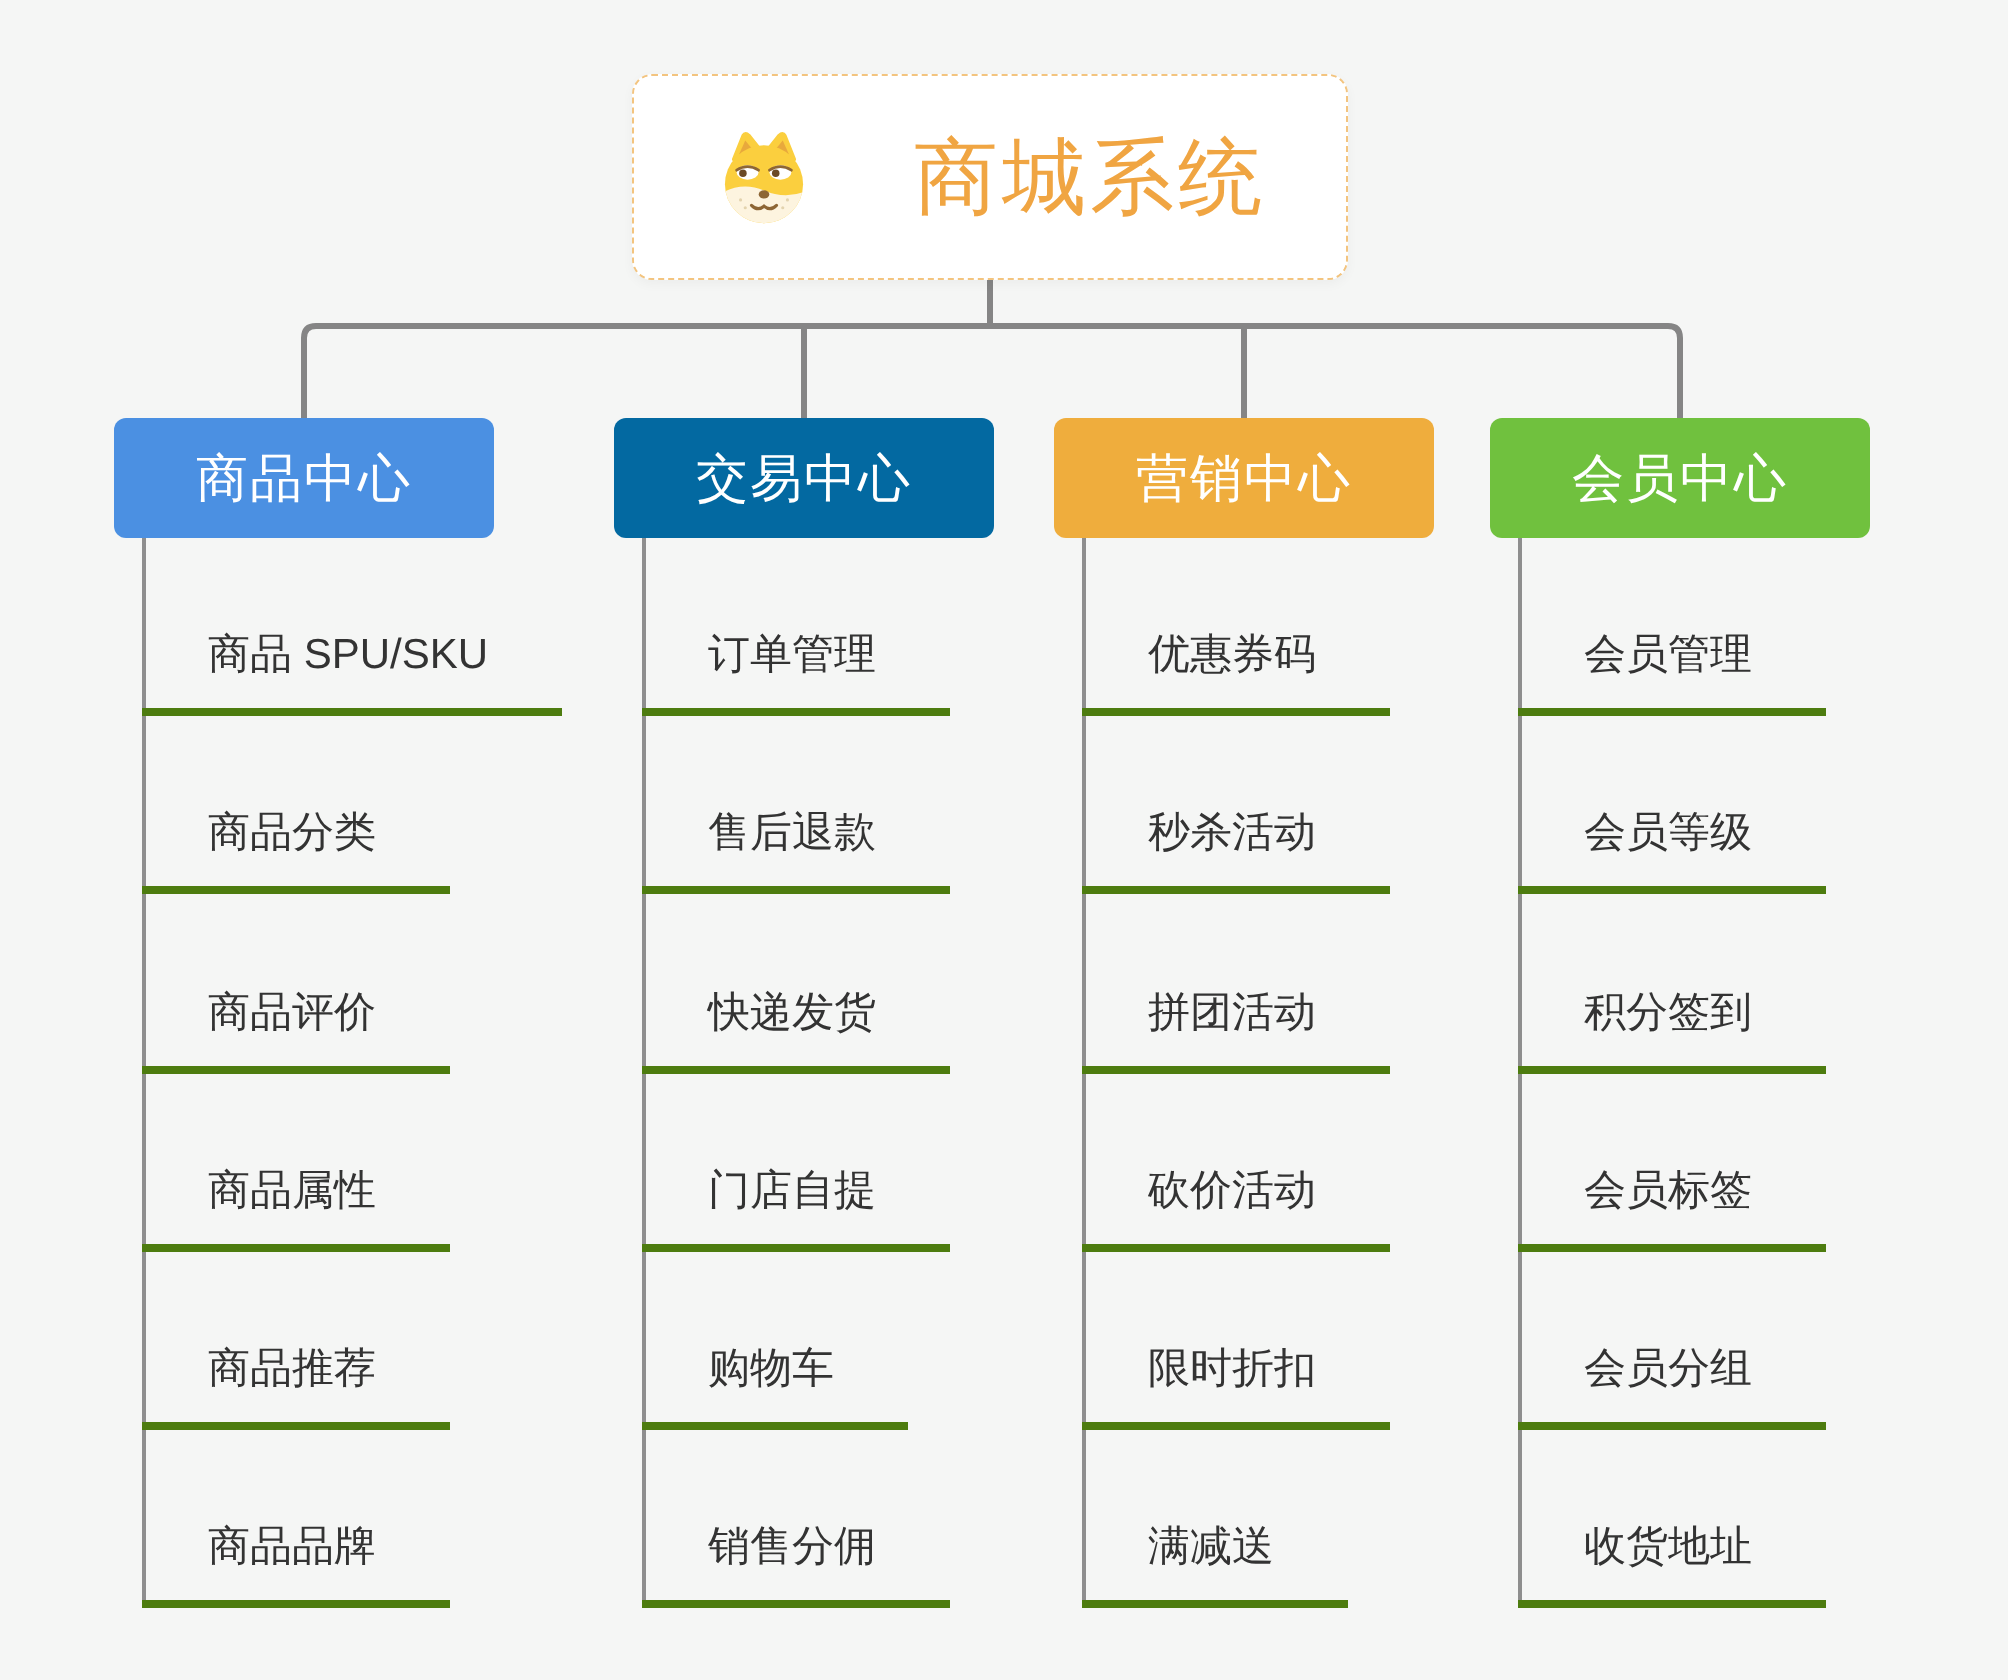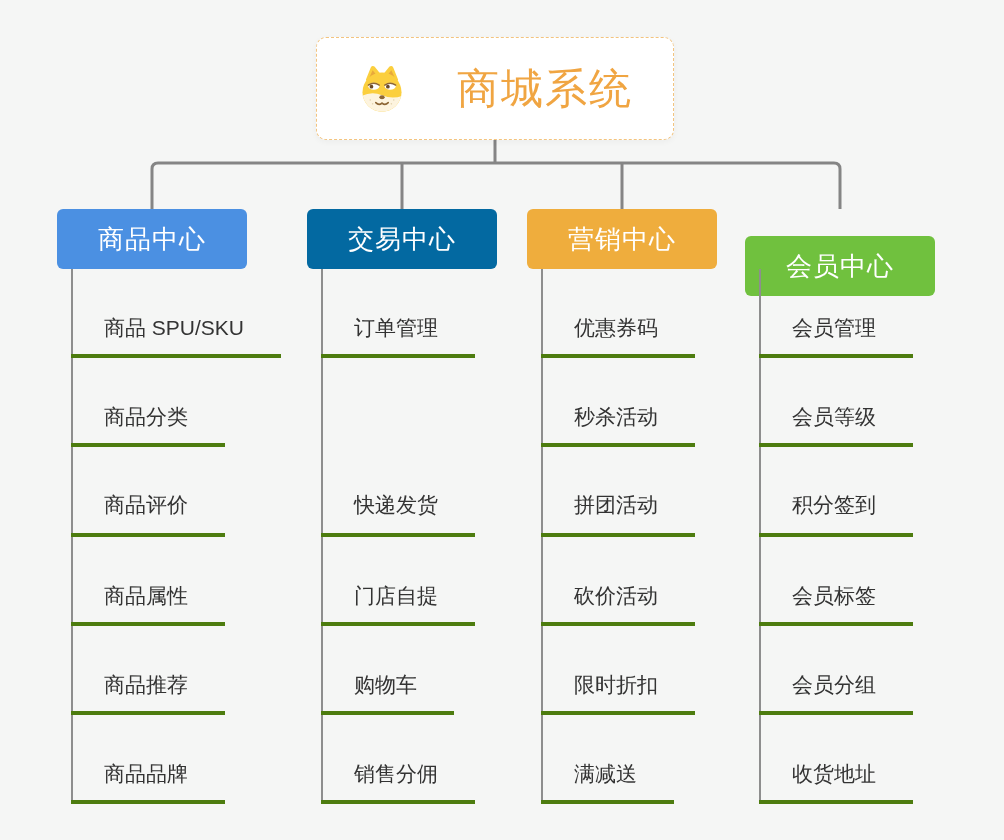--- a/index.html
+++ b/index.html
@@ -75,21 +75,21 @@
     line-height: 28px;
     font-size: 21px;
     color: #333333;
     border-bottom: 4px solid #4d7c0f;
     white-space: nowrap;
     width: max-content;
     cursor: pointer;
   }
   .l0 { top: 105px; }
   .l1 { top: 194px; }
-  .l2 { top: 284px; font-family: Liberation Mono, monospace; }
+  .l2 { top: 284px; }
   .l3 { top: 373px; }
   .l4 { top: 462px; }
   .l5 { top: 551px; }
 </style>
 </head>
 <body>
 
 <div class="canvas">
 
   <svg class="connectors" width="1004" height="220" viewBox="0 0 1004 220">
@@ -141,39 +141,40 @@
     <div class="leaf l2">商品评价</div>
     <div class="leaf l3">商品属性</div>
     <div class="leaf l4">商品推荐</div>
     <div class="leaf l5">商品品牌</div>
   </div>
 
   <div class="column" style="left:307px">
     <div class="branch-header" style="background-color: #0369a1;">交易中心</div>
     <div class="trunk"></div>
     <div class="leaf l0">订单管理</div>
+    <div class="leaf l1">售后退款</div>
     <div class="leaf l2">快递发货</div>
     <div class="leaf l3">门店自提</div>
     <div class="leaf l4">购物车</div>
     <div class="leaf l5">销售分佣</div>
   </div>
 
   <div class="column" style="left:527px">
     <div class="branch-header" style="background-color: rgb(239, 173, 61);">营销中心</div>
     <div class="trunk"></div>
     <div class="leaf l0">优惠券码</div>
     <div class="leaf l1">秒杀活动</div>
     <div class="leaf l2">拼团活动</div>
     <div class="leaf l3">砍价活动</div>
     <div class="leaf l4">限时折扣</div>
     <div class="leaf l5">满减送</div>
   </div>
 
   <div class="column" style="left:745px">
-    <div class="branch-header" style="background-color: rgb(112, 193, 62); margin-top: 27px;">会员中心</div>
+    <div class="branch-header" style="background-color: rgb(112, 193, 62);">会员中心</div>
     <div class="trunk"></div>
     <div class="leaf l1">会员等级</div>
     <div class="leaf l0">会员管理</div>
     <div class="leaf l2">积分签到</div>
     <div class="leaf l3">会员标签</div>
     <div class="leaf l4">会员分组</div>
     <div class="leaf l5">收货地址</div>
   </div>
 
 </div>

